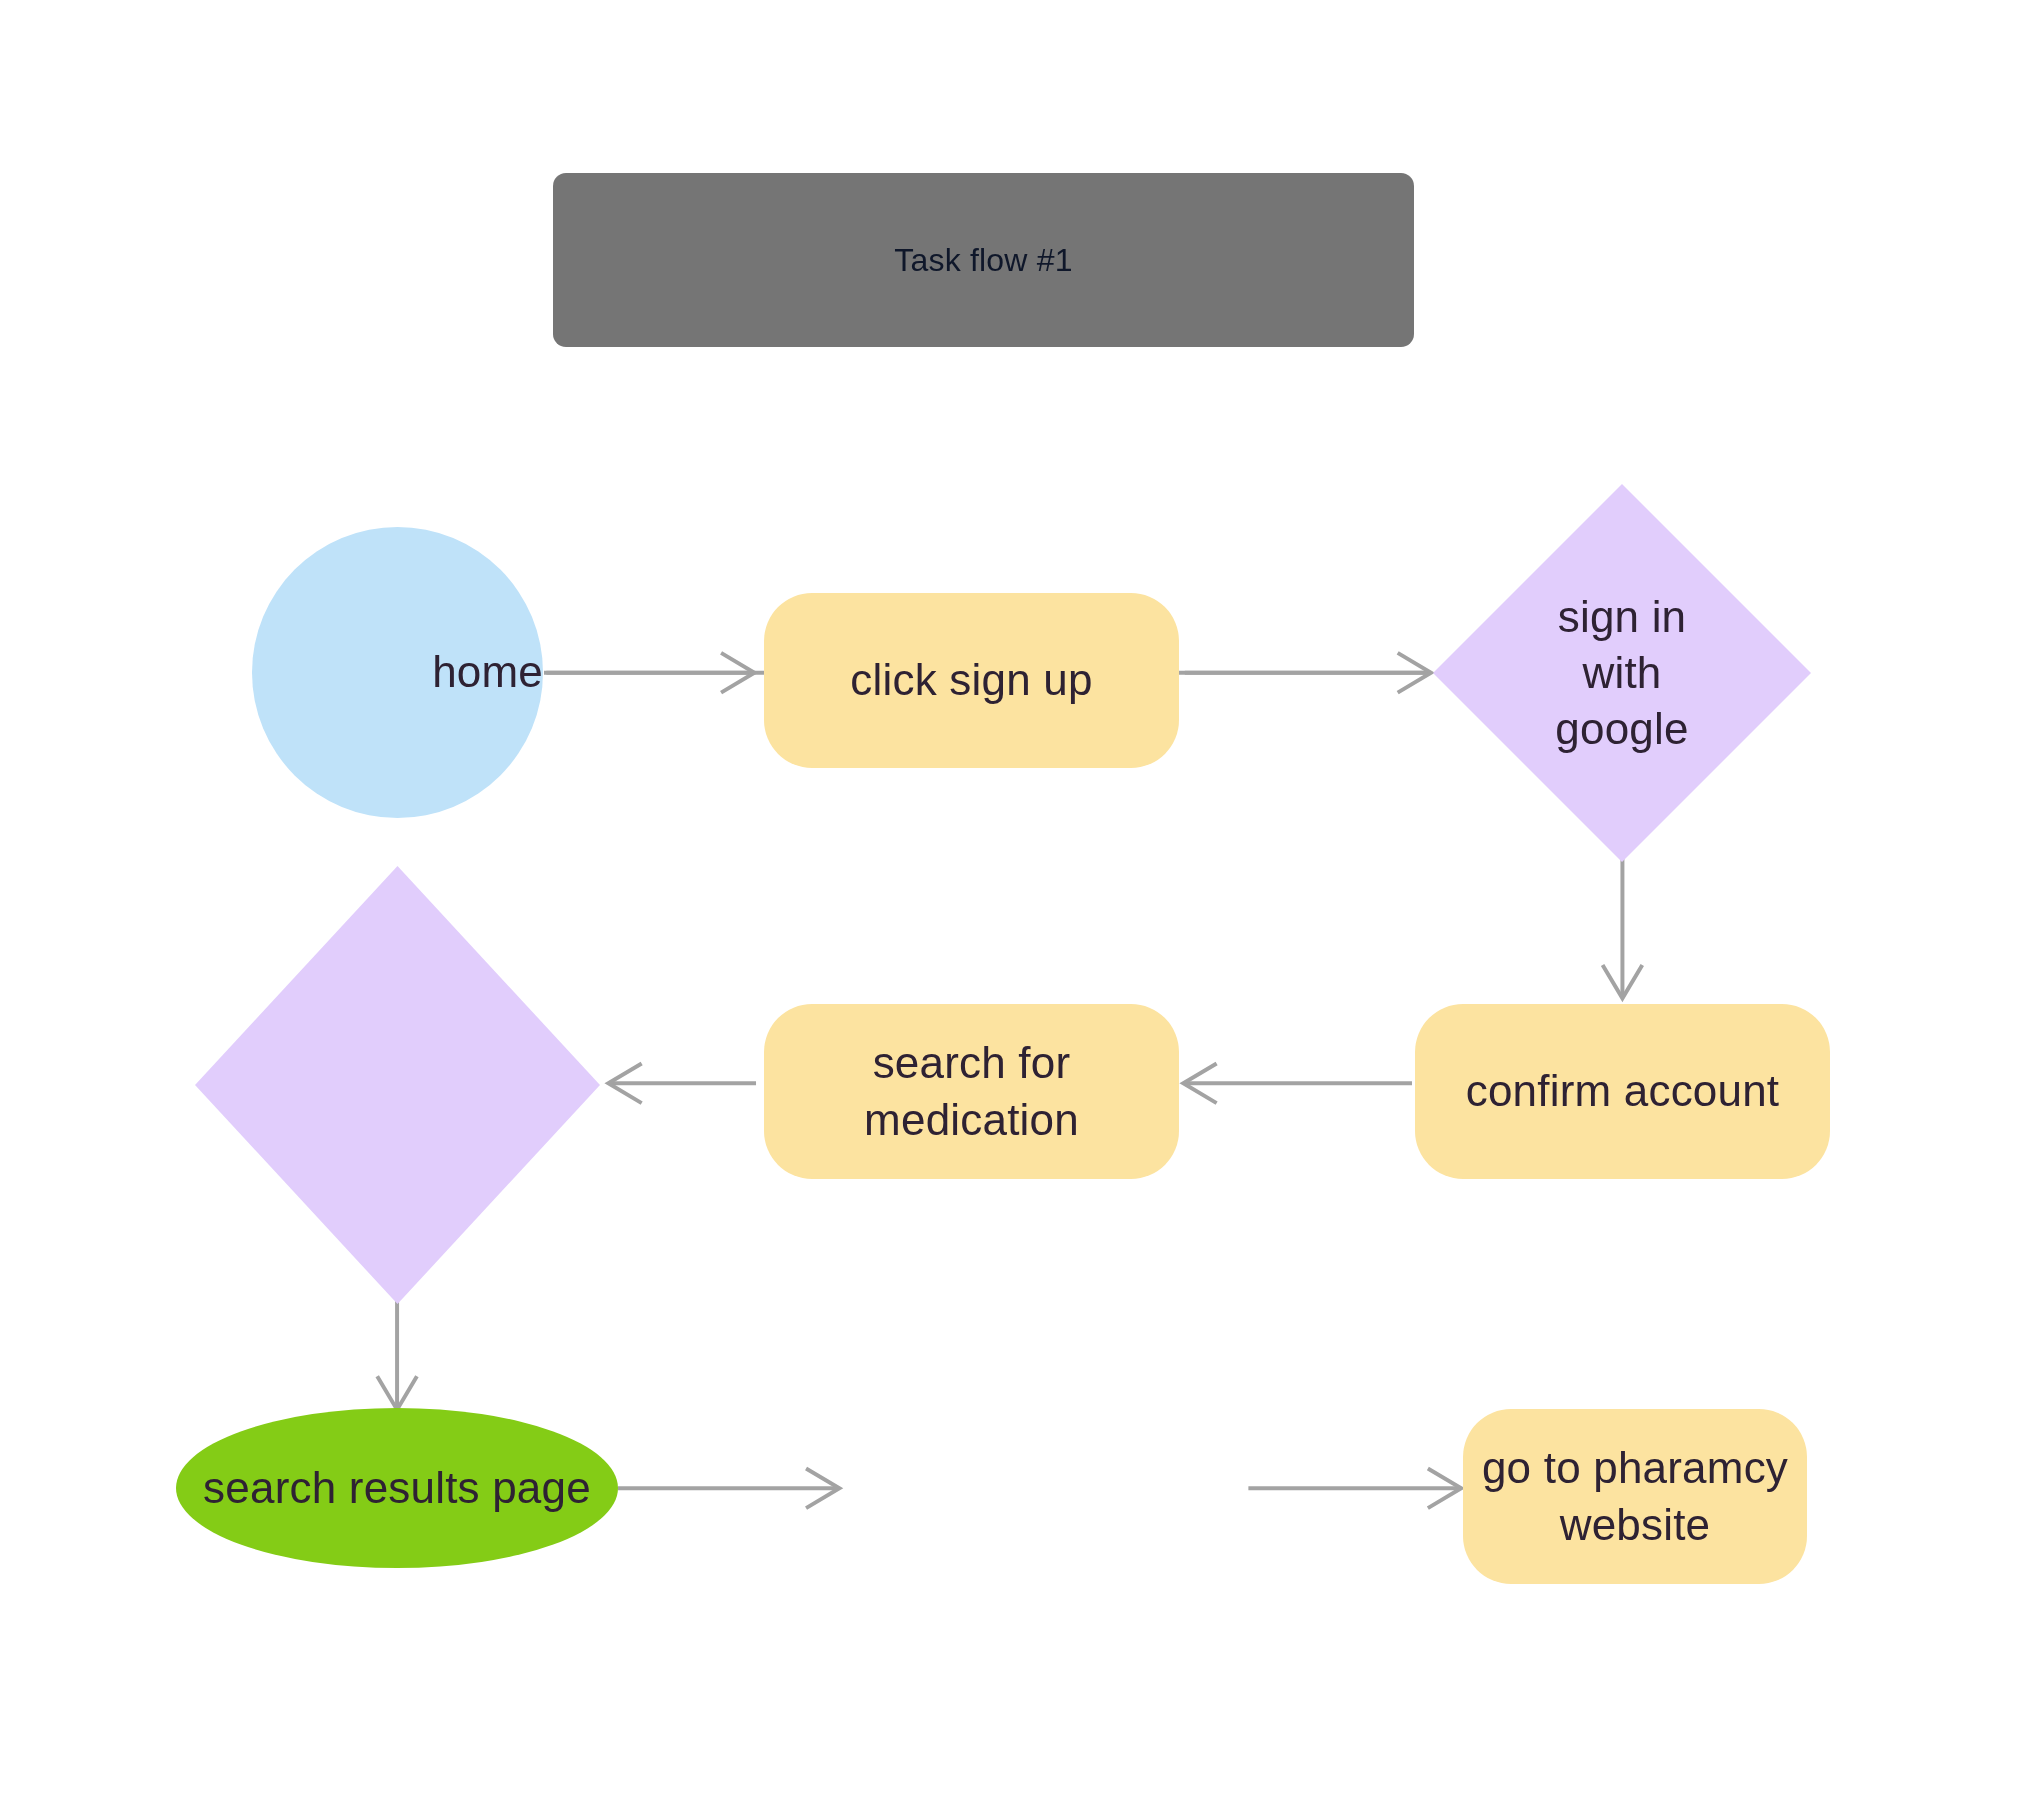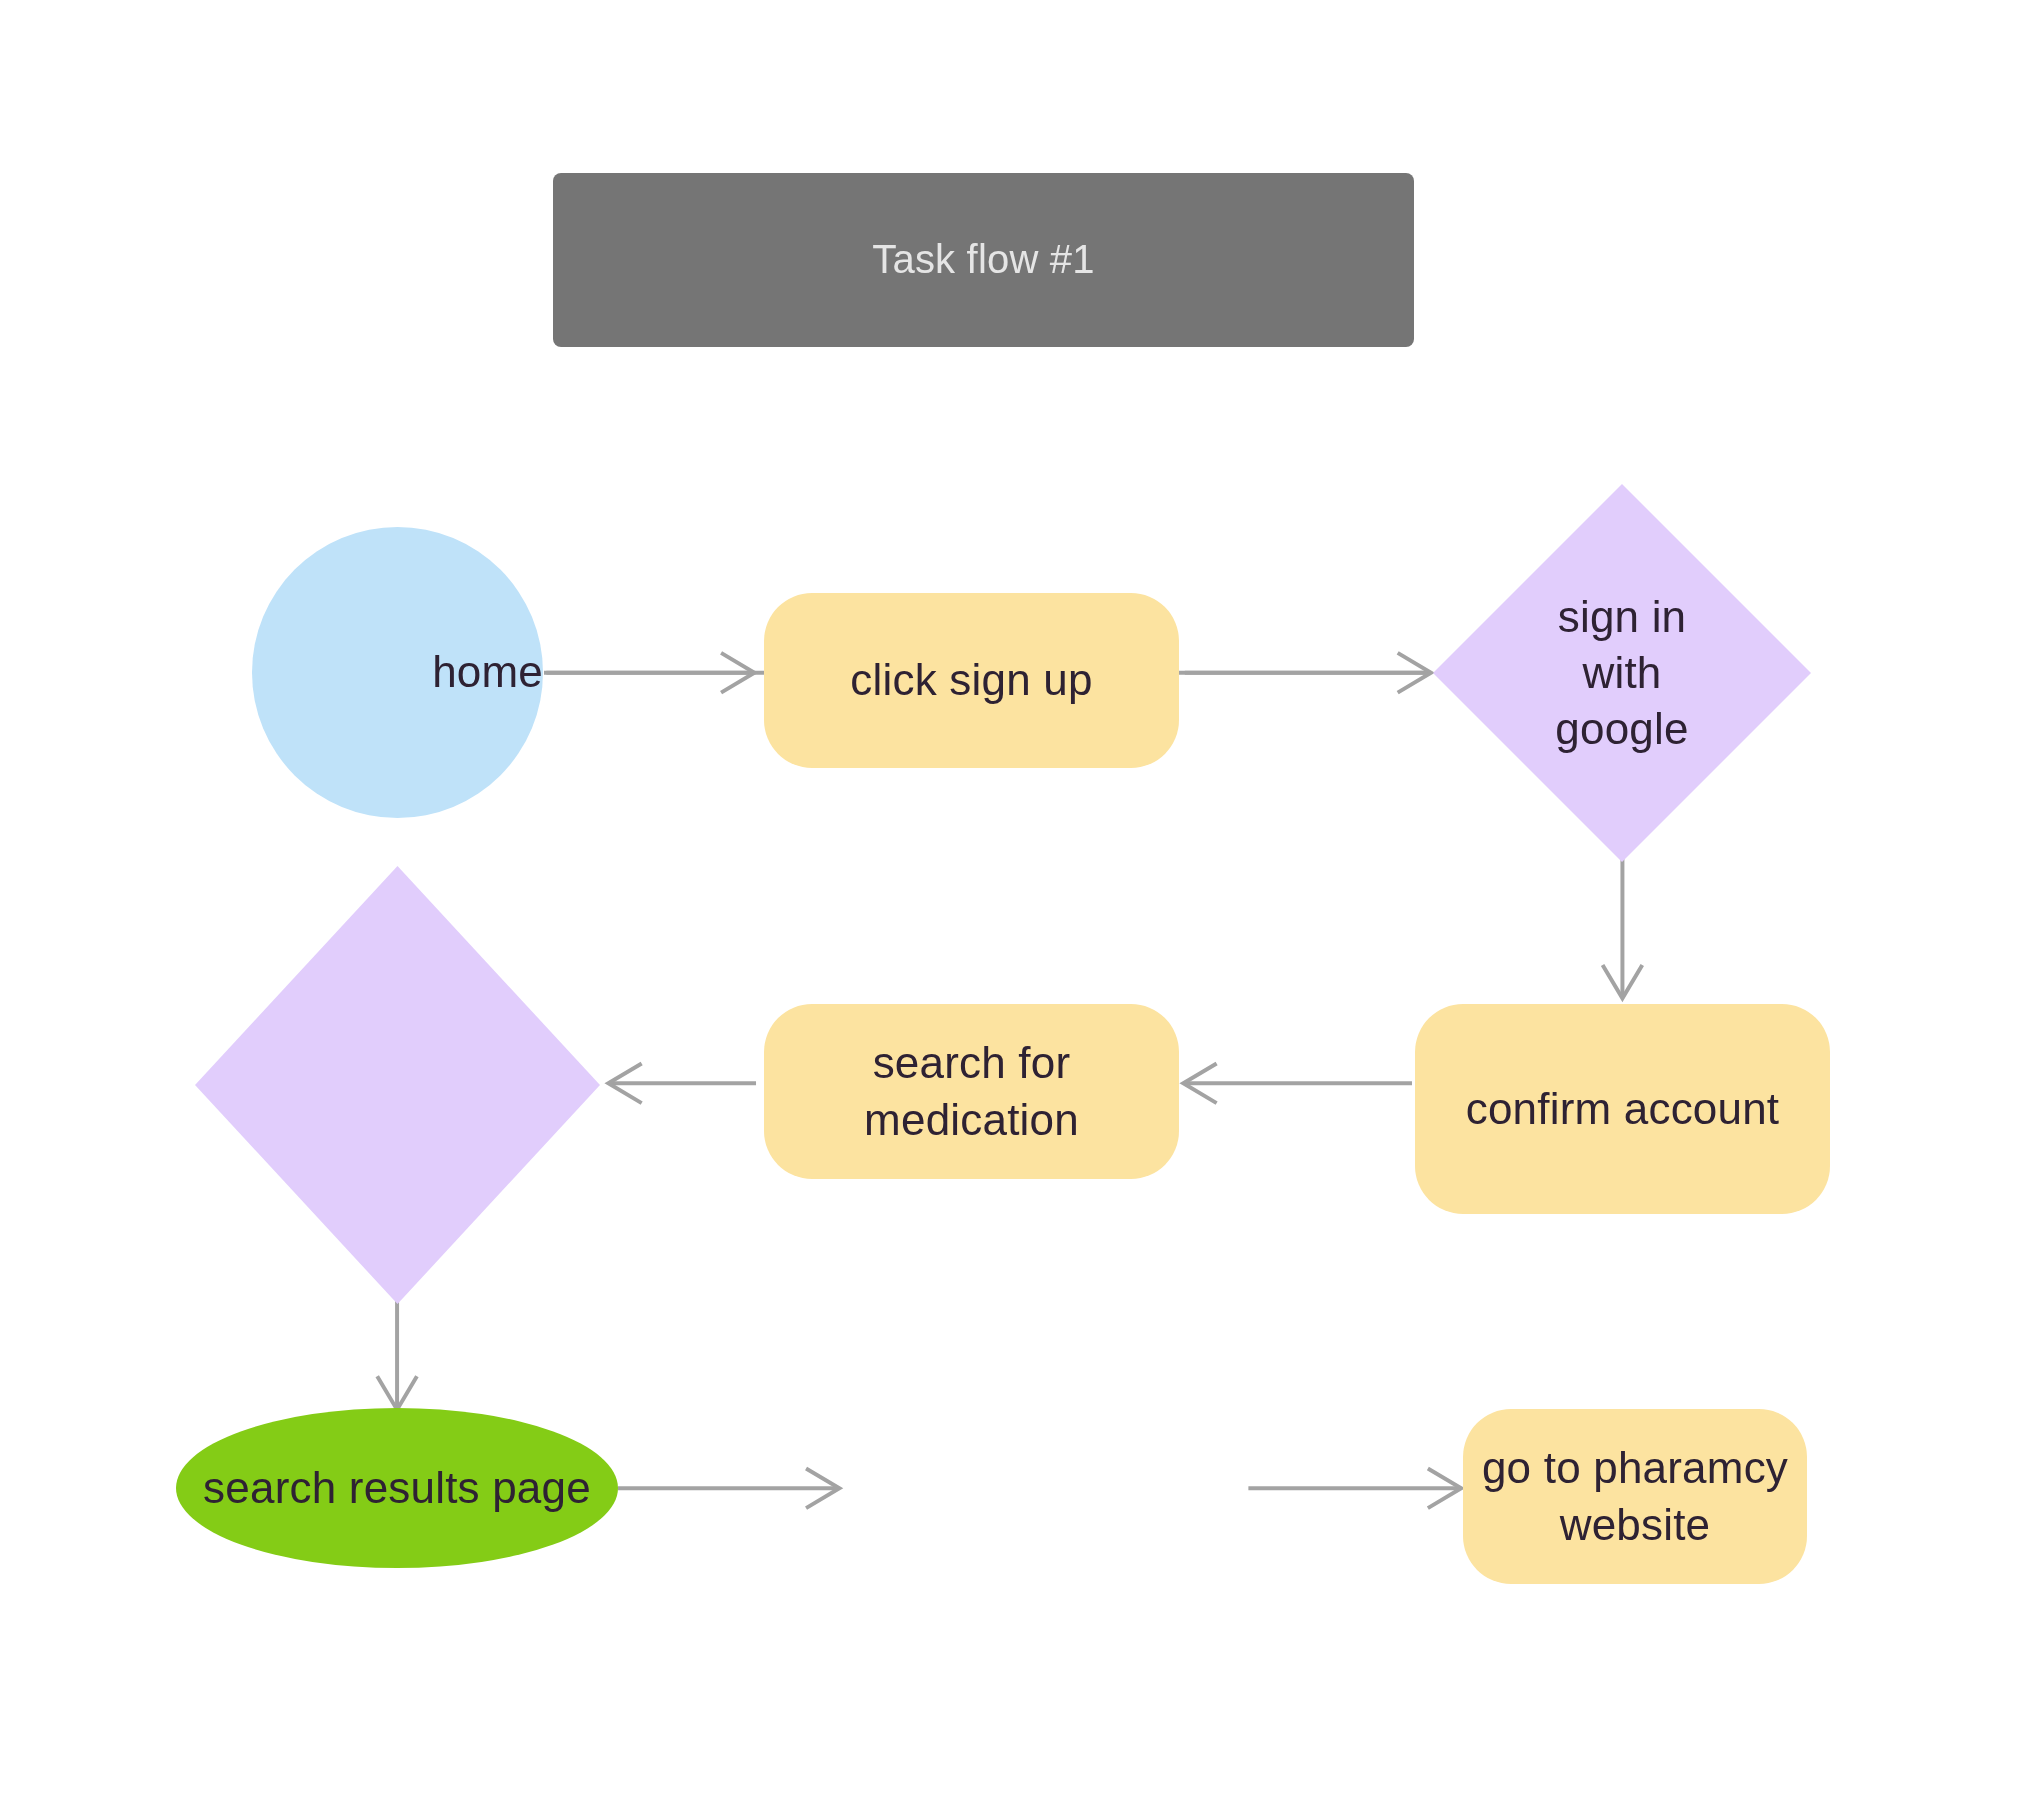--- a/index.html
+++ b/index.html
@@ -32,23 +32,23 @@
     color: #2e2233;
     font-size: 44px;
     line-height: 1.28;
     letter-spacing: 0.2px;
     font-family: "Liberation Sans", sans-serif;
   }
 
   
   .title-banner {
     background: #757575;
-    border-radius: 8px;
-    color: #e5e5e5;
-    font-size: 40px;
+    border-radius: 13px;
+    color: #0f172a;
+    font-size: 32px;
   }
 
   
   .shape-circle {
     border-radius: 50%;
     background: #bfe2f9;
     justify-content: flex-end;
   }
   .shape-ellipse {
     border-radius: 50%;
@@ -175,21 +175,21 @@
   </div>
 
   <div class="node shape-diamond" style="left:195px; top:866px; width:405px; height:438px;">
     <span class="diamond-bg"></span>
   </div>
 
   <div class="node shape-rounded" style="left:764px; top:996px; width:415px; height:175px;">
     <span class="node-label">search for medication</span>
   </div>
 
-  <div class="node shape-rounded" style="left:1415px; top:996px; width:415px; height:210px;">
+  <div class="node shape-rounded" style="left:1415px; top:996px; width:415px; height:175px;">
     <span class="node-label">confirm account</span>
   </div>
 
   <div class="node shape-ellipse" style="left:176px; top:1408px; width:442px; height:160px;">
     <span class="node-label">search results page</span>
   </div>
 
 
   <div class="node shape-rounded" style="left:1463px; top:1401px; width:344px; height:175px;">
     <span class="node-label">go to pharamcy website</span>

